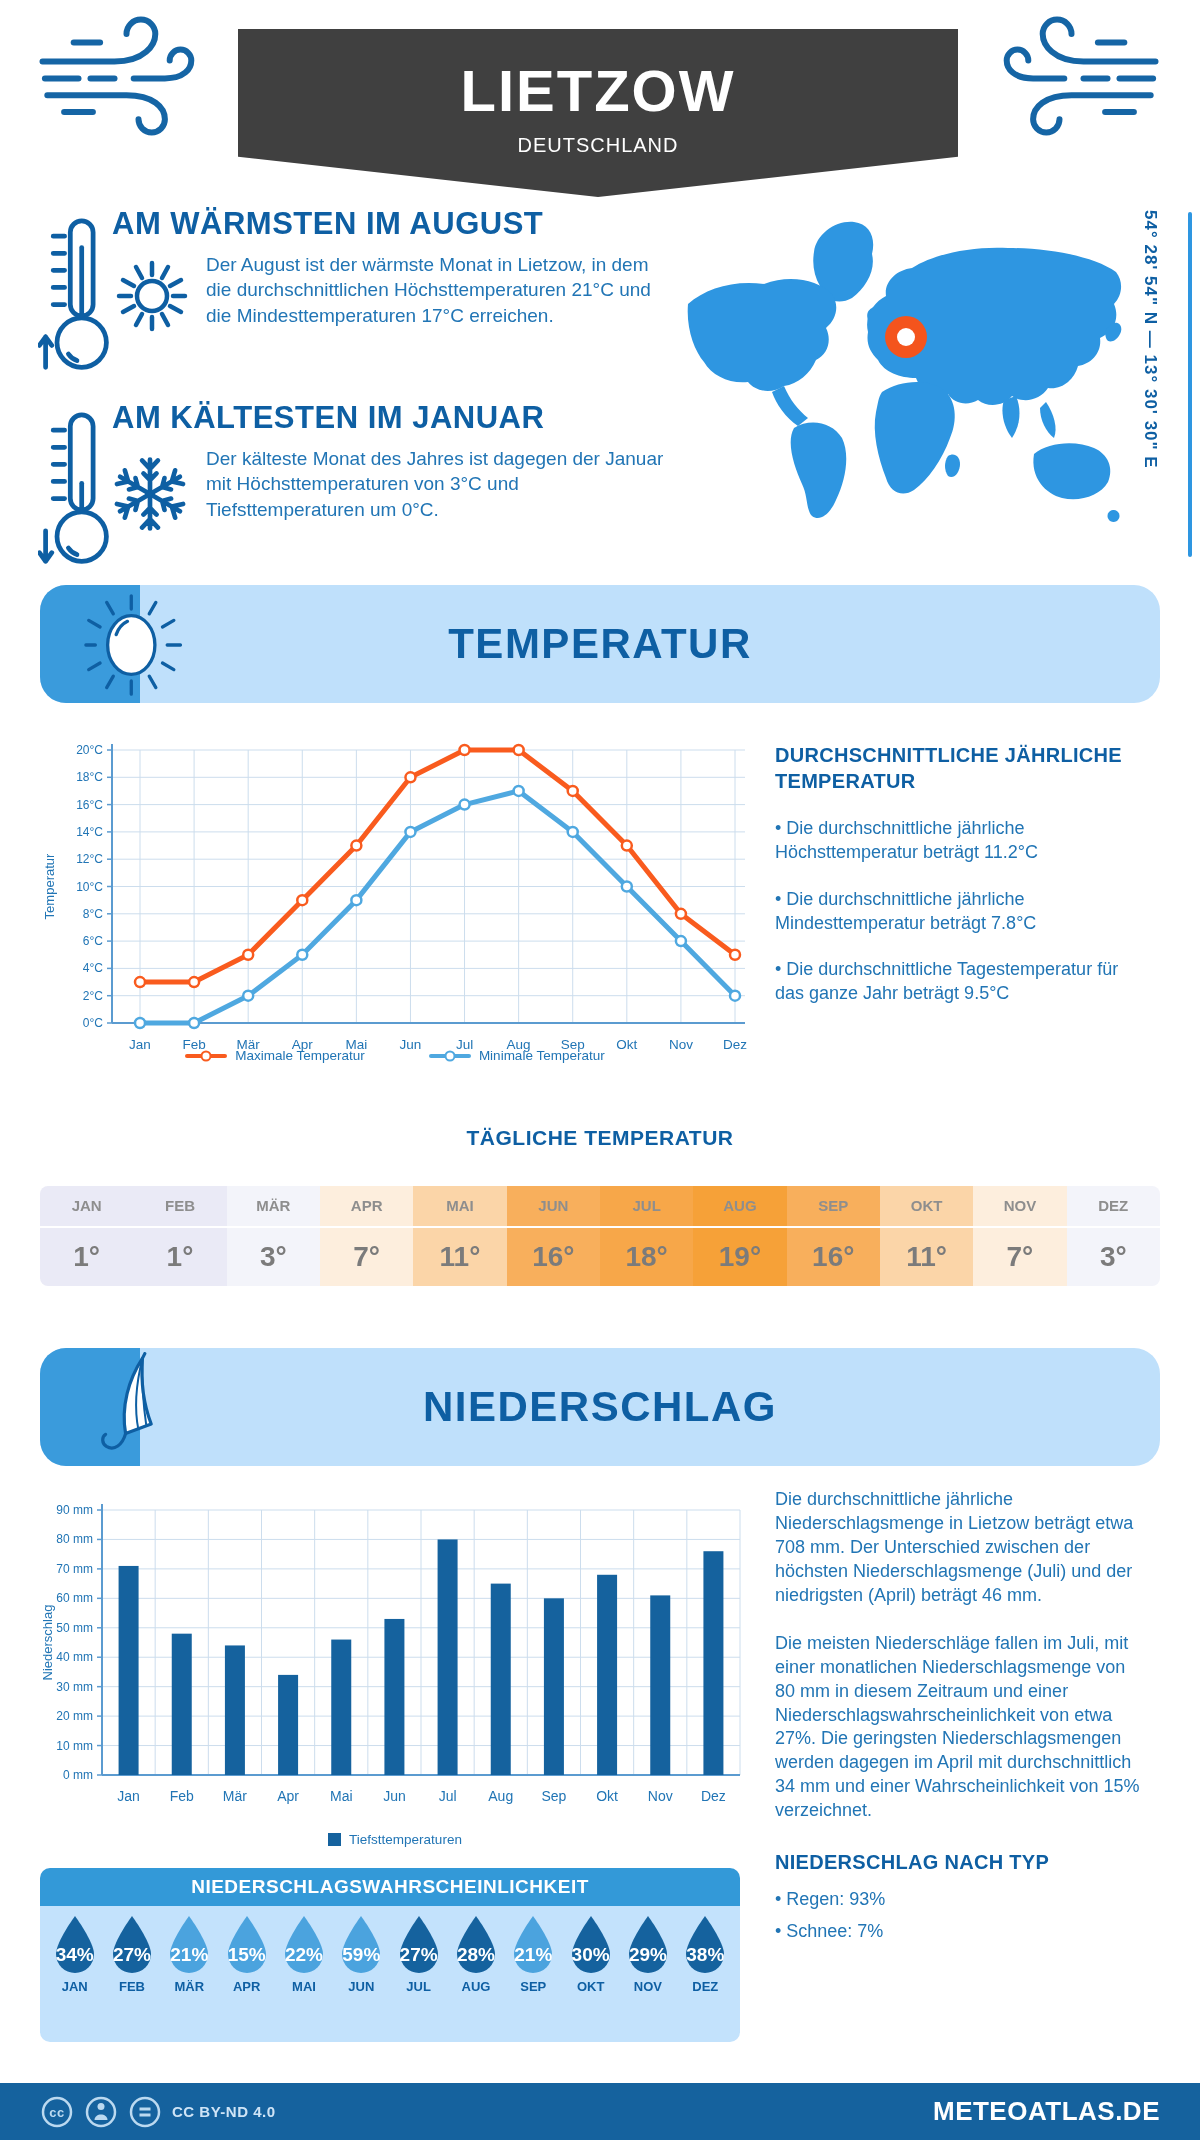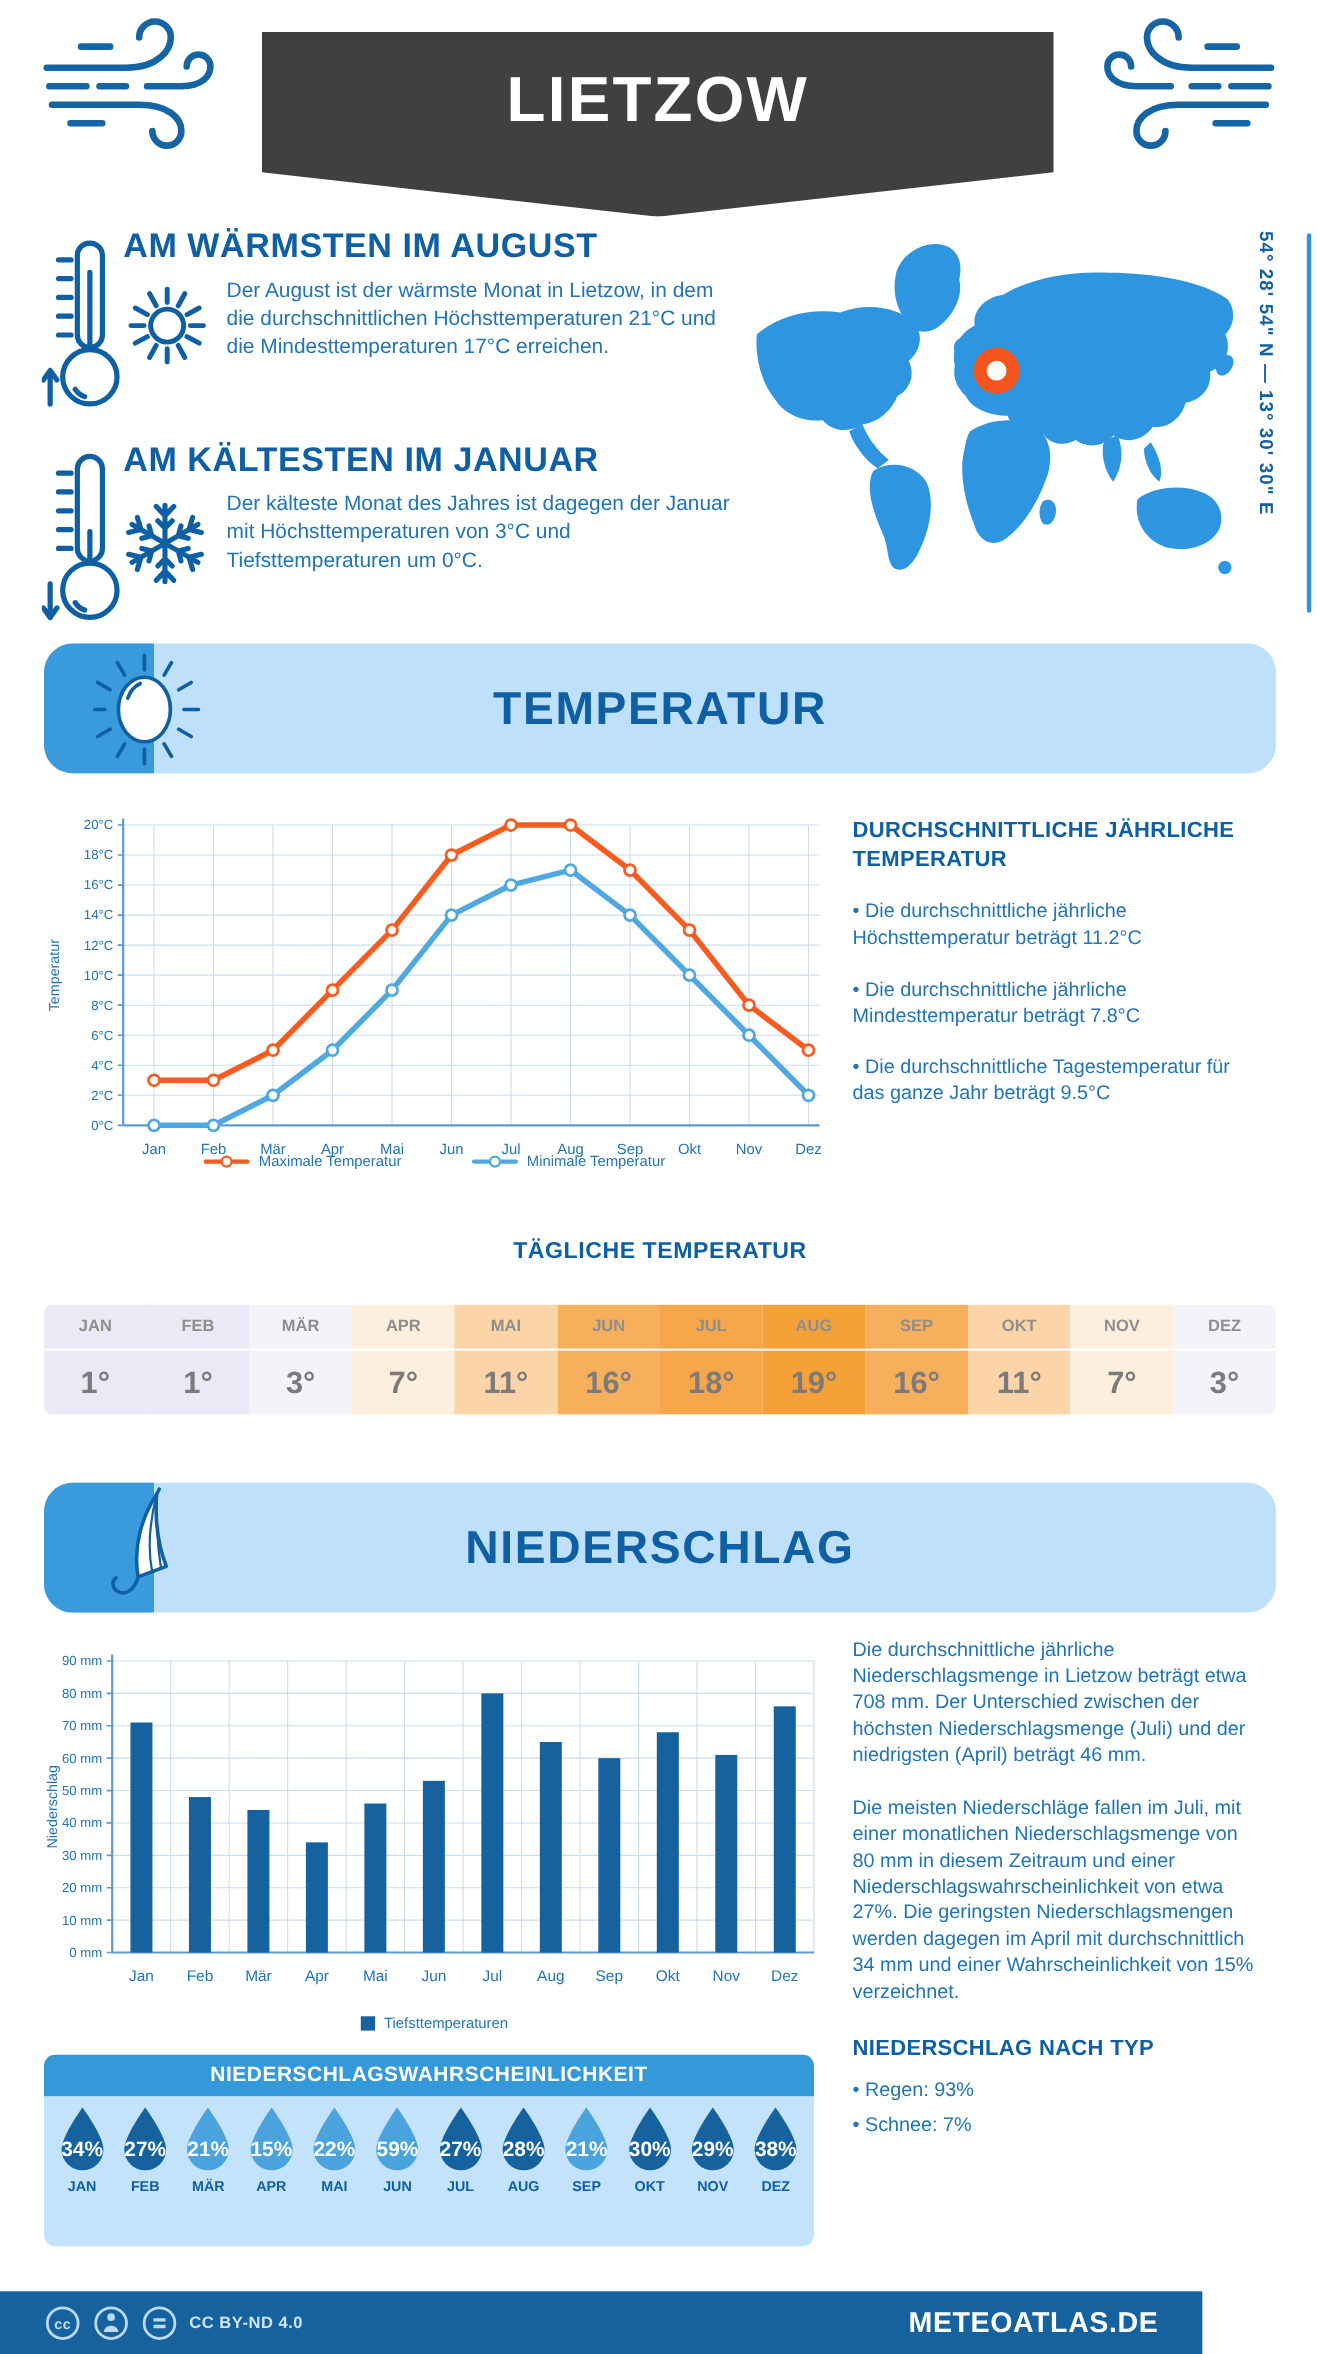--- a/index.html
+++ b/index.html
@@ -40,21 +40,21 @@
   .day-col .v{height:58px;line-height:58px;text-align:center;font-size:28px;font-weight:bold;color:#7b7b7b;}
   
   .prob{left:40px;width:700px;}
   .prob-h{height:38px;line-height:38px;background:#3399D8;border-radius:10px 10px 0 0;color:#fff;text-align:center;font-size:19px;font-weight:bold;letter-spacing:0.5px;}
   .prob-b{height:136px;background:#C3E2FC;border-radius:0 0 10px 10px;display:flex;padding:0 6px;}
   .drop-col{flex:1;position:relative;text-align:center;padding-top:8px;}
   .drop-col svg{width:48px;height:60px;}
   .drop-pct{position:absolute;top:38px;left:0;right:0;color:#fff;font-weight:bold;font-size:19px;}
   .drop-m{font-size:13px;font-weight:bold;color:#0E5FA3;margin-top:1px;}
   
-  .footer{left:0;top:2083px;width:1093px;height:57px;background:#15629E;display:flex;align-items:center;justify-content:space-between;padding:0 40px;box-sizing:border-box;}
+  .footer{left:0;top:2083px;width:1200px;height:57px;background:#15629E;display:flex;align-items:center;justify-content:space-between;padding:0 40px;box-sizing:border-box;}
   .footer .lic{display:flex;align-items:center;gap:10px;color:#CFE4F6;font-weight:bold;font-size:15px;letter-spacing:0.5px;}
   .footer .site{color:#fff;font-weight:bold;font-size:26px;letter-spacing:0.5px;}
 </style>
 </head>
 <body>
 
 <div class="page">
 
   <svg class="abs wind" style="left:28px;top:16px;" viewBox="0 0 150 100">
     <g fill="none" stroke="#1565A5" stroke-width="5" stroke-linecap="round">
@@ -74,20 +74,21 @@
       <path d="M86 52 H112 C128 52 134 44 134 37 A9 9 0 1 0 116 37"></path>
       <path d="M14 66 H80 C102 66 112 76 112 86 A11 11 0 1 1 90 86"></path>
       <path d="M12 52 H40"></path>
         <path d="M50 52 H70"></path>
         <path d="M28 80 H52"></path>
     </g>
   </svg>
 
   <div class="abs top-banner">
     <div class="t">LIETZOW</div>
+    <div class="s">DEUTSCHLAND</div>
   </div>
 
   <svg class="abs" style="left:38px;top:212px;width:76px;height:168px;" viewBox="0 0 80 170">
     <g fill="none" stroke="#0E5FA3" stroke-width="5" stroke-linecap="round">
       <rect x="34" y="6" width="24" height="100" rx="12"></rect>
       <circle cx="46" cy="134" r="26"></circle>
       <path d="M32 146 a18 18 0 0 0 9 7"></path>
       <path d="M46 34 V106"></path>
       <path d="M16 22h12 M16 40h12 M16 58h12 M16 76h12 M16 94h12"></path>
       <path d="M8 160 V128 M8 128 l-6.5 9 M8 128 l6.5 9"></path>

